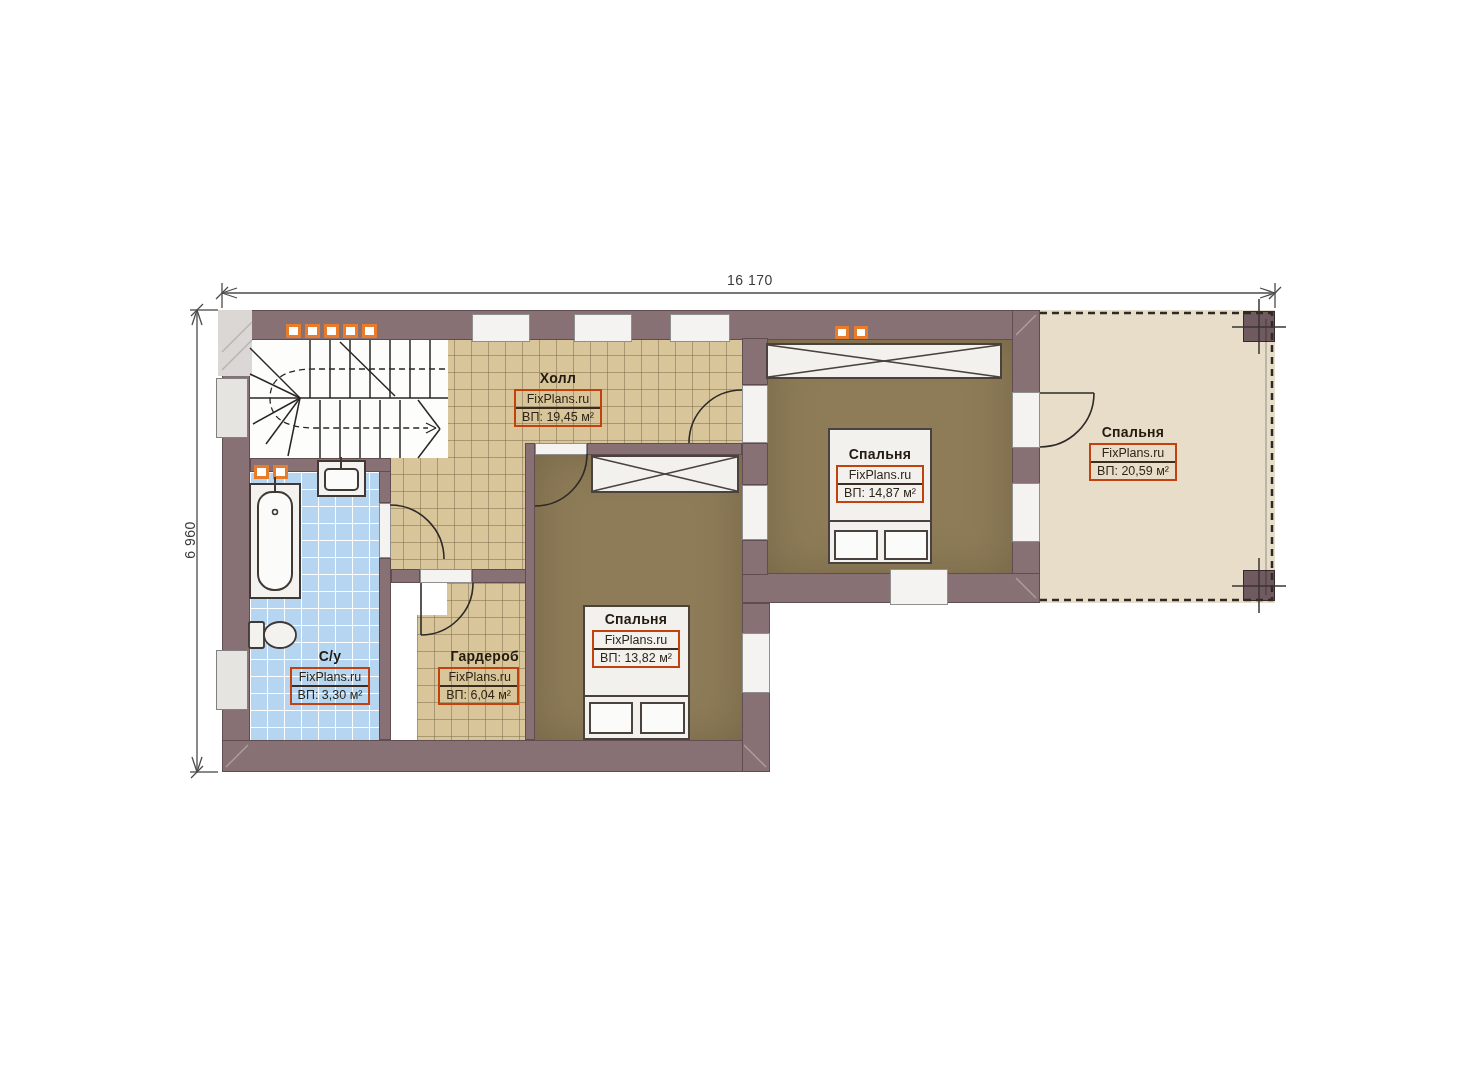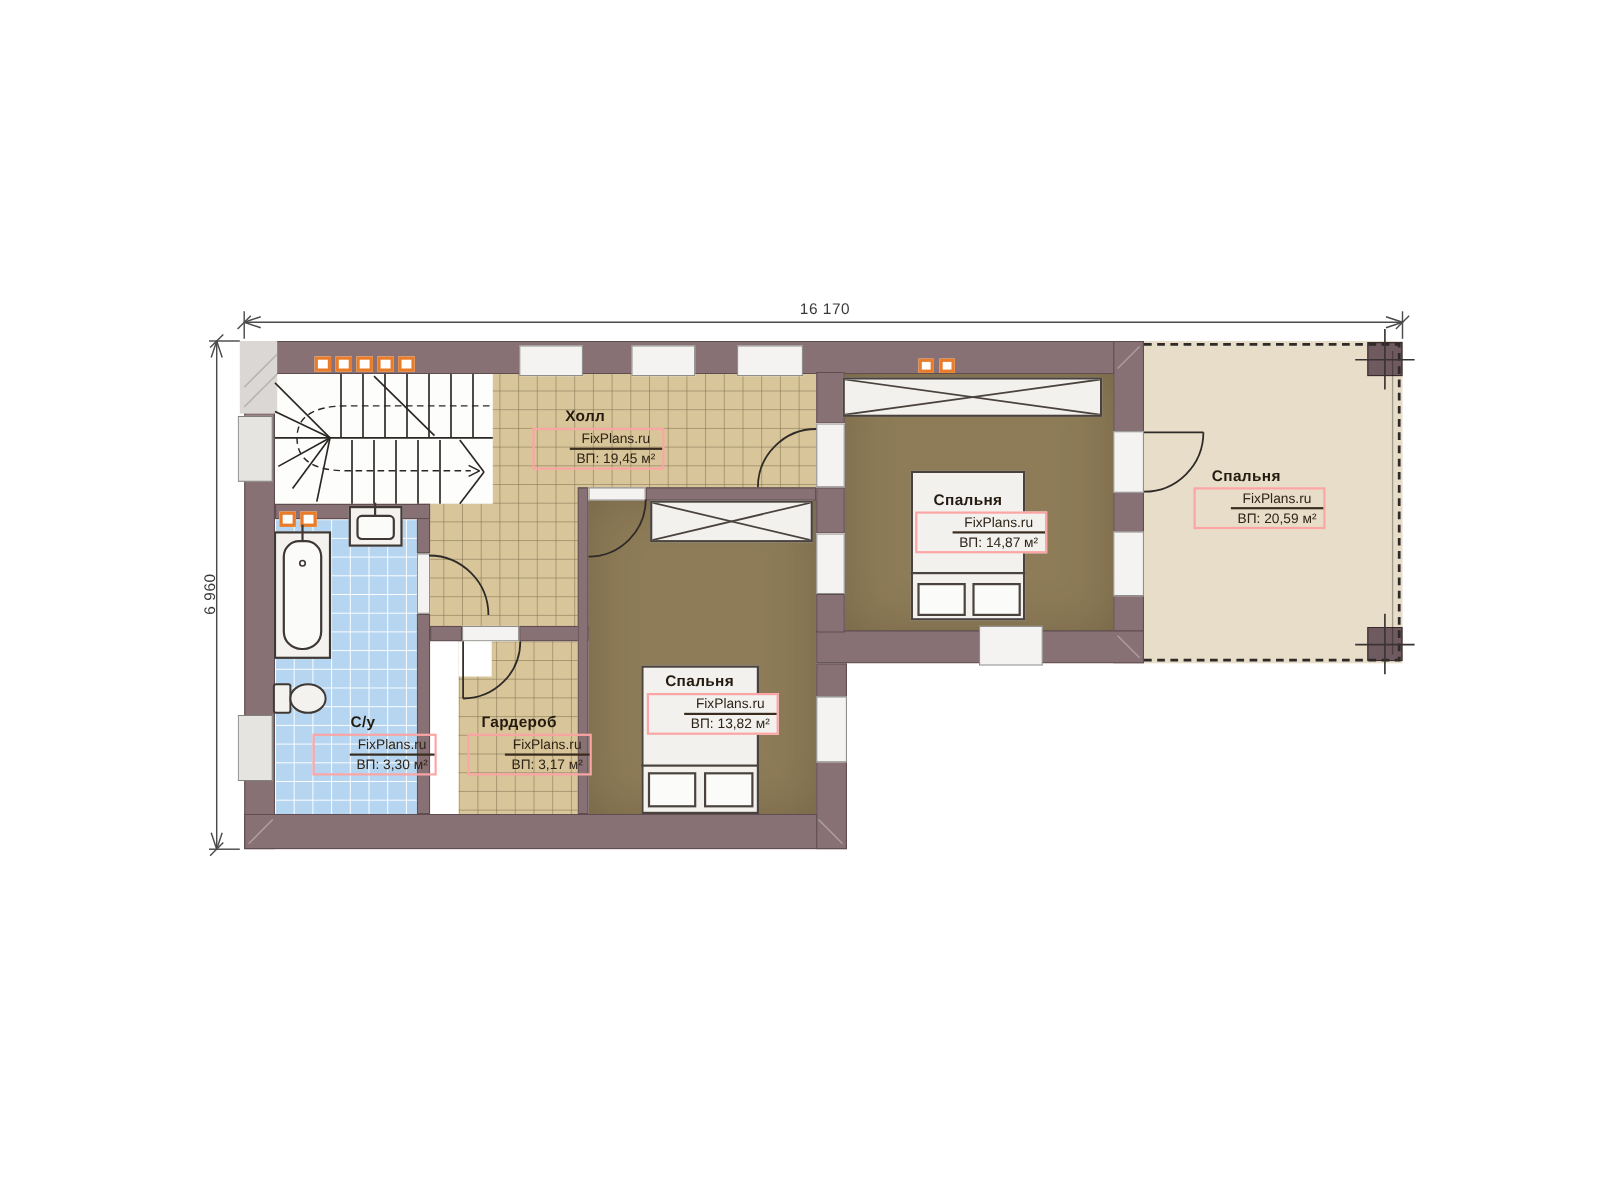--- a/index.html
+++ b/index.html
@@ -31,21 +31,21 @@
   .fixture{position:absolute;background:#f3f2ef;border:2px solid #3f3835;box-sizing:border-box;z-index:4;}
   .fixture-inner{position:absolute;border:2px solid #3f3835;box-sizing:border-box;background:#fbfbfa;z-index:4;}
   .bed{position:absolute;background:#f2f1ee;border:2px solid #4a423c;box-sizing:border-box;z-index:4;}
   .pillow{position:absolute;background:#fbfbfa;border:2px solid #4a423c;box-sizing:border-box;z-index:5;}
   .bedline{position:absolute;background:#4a423c;z-index:5;}
   .xbox{position:absolute;background:#f2f1ee;border:2px solid #4a423c;box-sizing:border-box;z-index:4;}
   .xbox svg{position:absolute;left:0;top:0;width:100%;height:100%;}
   
   .room-label{position:absolute;z-index:7;text-align:center;color:#241b10;}
   .room-title{font-weight:bold;font-size:14px;margin-bottom:3px;letter-spacing:.3px;}
-  .label-box{border:2px solid #fca5a5;display:inline-block;background:transparent;padding-left:32px;}
+  .label-box{border:2px solid #c2410c;display:inline-block;background:transparent;}
   .label-row{font-size:12.5px;padding:1px 6px;white-space:nowrap;color:#2e2417;}
   .label-row + .label-row{border-top:2px solid #3a2c1e;}
   .dim-text{position:absolute;font-size:14px;color:#3a3a3a;letter-spacing:.5px;z-index:7;text-align:center;}
   #overlay{position:absolute;left:0;top:0;z-index:6;pointer-events:none;}
 </style>
 </head>
 <body>
 
 <div id="canvas">
 
@@ -223,41 +223,41 @@
       <line x1="191" y1="316" x2="203" y2="304"></line>
       <line x1="197" y1="772" x2="192" y2="757"></line>
         <line x1="197" y1="772" x2="202" y2="757"></line>
       <line x1="191" y1="778" x2="203" y2="766"></line>
     </g>
   </svg>
 
   <div class="dim-text" style="left:690px;top:272px;width:120px;">16 170</div>
   <div class="dim-text" style="left:160px;top:532px;width:60px;transform:rotate(-90deg);">6 960</div>
 
-  <div class="room-label" style="left:484px;top:370px;width:96px;">
+  <div class="room-label" style="left:510px;top:370px;width:96px;">
     <div class="room-title">Холл</div>
     <div class="label-box">
       <div class="label-row">FixPlans.ru</div>
       <div class="label-row">ВП: 19,45 м²</div>
     </div>
   </div>
 
   <div class="room-label" style="left:284px;top:648px;width:92px;">
     <div class="room-title">С/у</div>
     <div class="label-box">
       <div class="label-row">FixPlans.ru</div>
       <div class="label-row">ВП: 3,30 м²</div>
     </div>
   </div>
 
-  <div class="room-label" style="left:425px;top:648px;width:94px;">
+  <div class="room-label" style="left:425px;top:648px;width:94px;text-align:right;">
     <div class="room-title">Гардероб</div>
     <div class="label-box">
       <div class="label-row">FixPlans.ru</div>
-      <div class="label-row">ВП: 3,17 м²</div>
+      <div class="label-row">ВП: 6,04 м²</div>
     </div>
   </div>
 
   <div class="room-label" style="left:588px;top:611px;width:96px;">
     <div class="room-title">Спальня</div>
     <div class="label-box" style="background:#f2f1ee;">
       <div class="label-row">FixPlans.ru</div>
       <div class="label-row">ВП: 13,82 м²</div>
     </div>
   </div>

